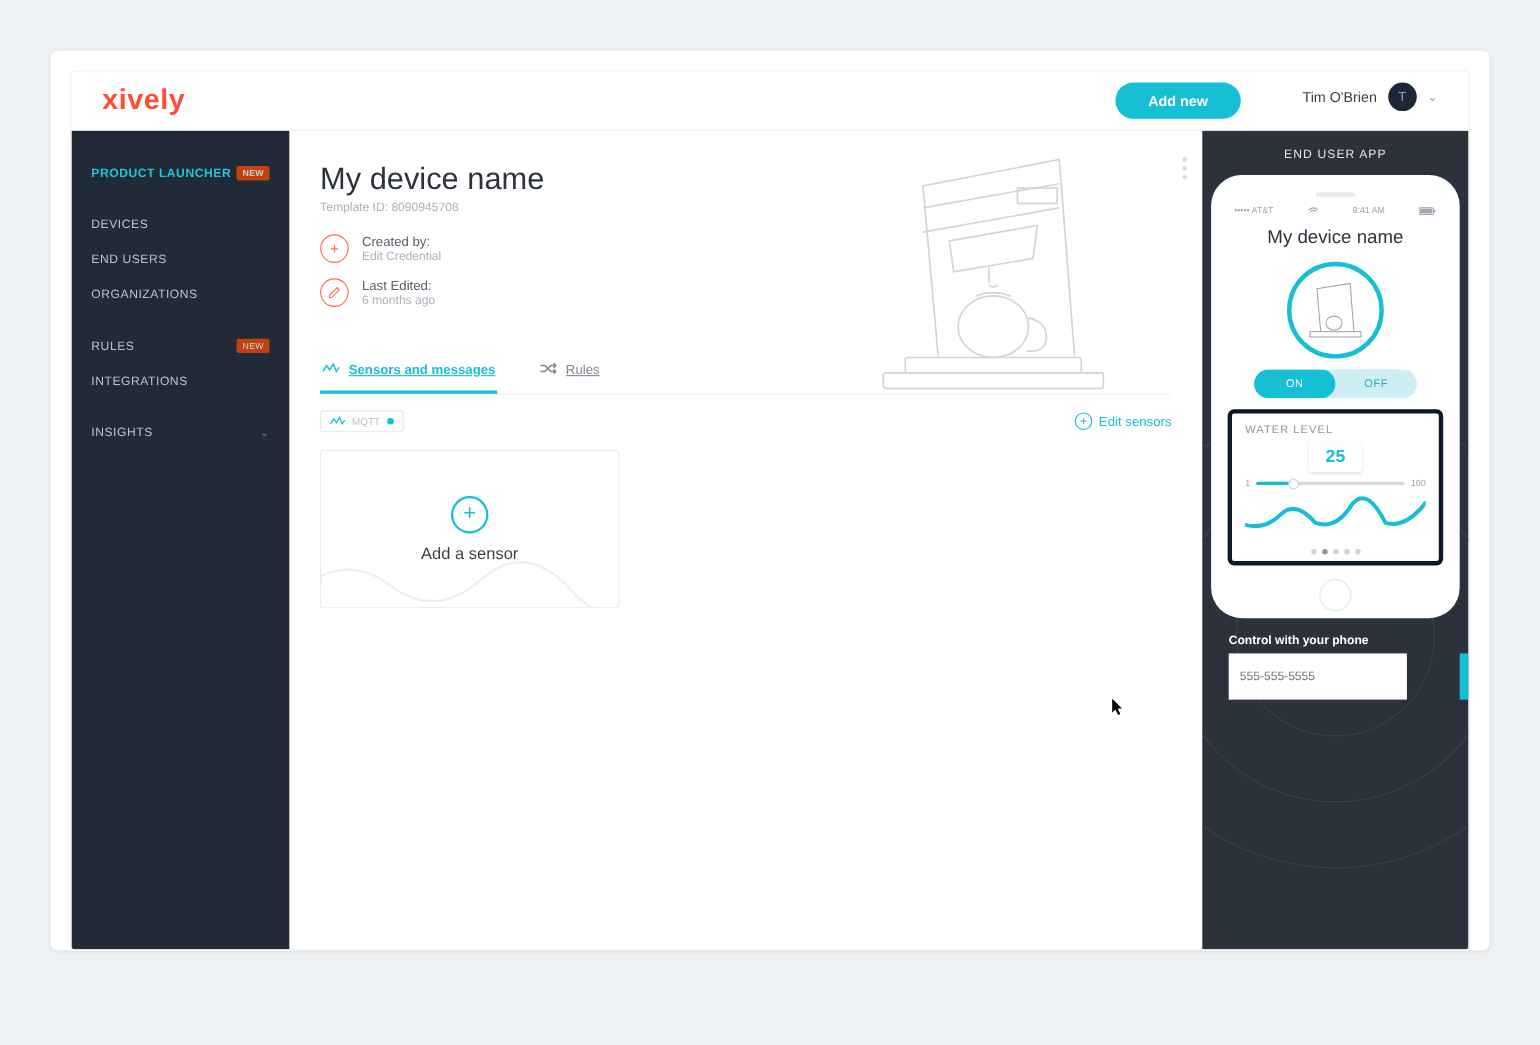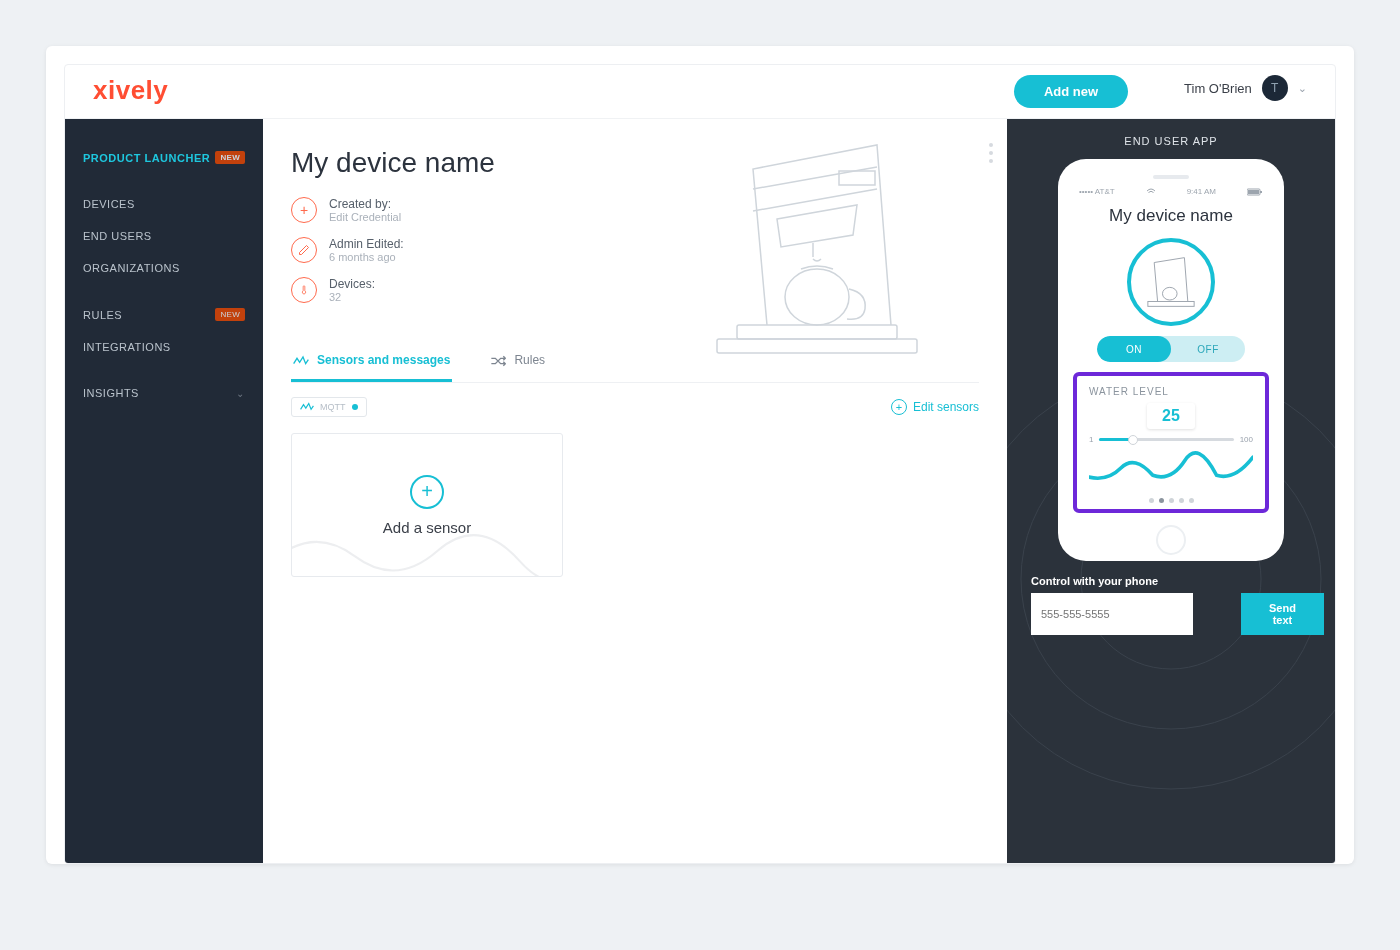--- a/index.html
+++ b/index.html
@@ -27,45 +27,45 @@
   .subtitle { font-size:11px; color:#aab1ba; margin-top:4px; }
   .kebab { position:absolute; right:14px; top:24px; display:flex; flex-direction:column; gap:4px; cursor:pointer; }
   .kebab i { width:4px; height:4px; background:#d6dadf; border-radius:50%; }
   .meta { margin-top:18px; display:flex; flex-direction:column; gap:14px; }
   .meta-row { display:flex; gap:12px; align-items:flex-start; }
   .mico { width:26px; height:26px; border:1.5px solid #ff6a4d; border-radius:50%; display:flex; align-items:center; justify-content:center; color:#ff6a4d; font-size:14px; flex-shrink:0; }
   .mlabel { font-size:12px; color:#57606b; }
   .mval { font-size:11px; color:#aab1ba; }
   .device-illus { position:absolute; right:70px; top:20px; }
   .tabs { display:flex; gap:36px; border-bottom:1px solid #eef0f3; margin-top:40px; padding-bottom:0; }
-  .tab { display:flex; align-items:flex-end; gap:8px; font-size:12px; color:#7d8590; padding:10px 2px 12px 2px; border-bottom:3px solid transparent; cursor:pointer; }
+  .tab { display:flex; align-items:flex-start; gap:8px; font-size:12px; color:#7d8590; padding:10px 2px 12px 2px; border-bottom:3px solid transparent; cursor:pointer;text-decoration:underline; }
   .tab.active { color:#17bfd4; border-bottom-color:#17bfd4; font-weight:600; }
   .tab-ico { width:16px; height:12px; }
   .subbar { display:flex; align-items:center; justify-content:space-between; margin-top:14px; }
   .chip { border:1px solid #e3e7eb; border-radius:3px; padding:4px 8px; font-size:9px; color:#b6bec7; display:flex; align-items:center; gap:6px; }
   .chip svg { width:14px; height:10px; }
   .chip .dot2 { width:6px; height:6px; background:#17bfd4; border-radius:50%; }
   .edit { display:flex; align-items:center; gap:6px; font-size:12px; color:#17bfd4; cursor:pointer; }
   .pluscircle { width:16px; height:16px; border:1.5px solid #17bfd4; border-radius:50%; display:flex; align-items:center; justify-content:center; font-size:11px; line-height:1; }
   .sensor-card { width:272px; height:144px; border:1px solid #e7eaee; border-radius:3px; margin-top:16px; display:flex; flex-direction:column; align-items:center; justify-content:center; position:relative; overflow:hidden; cursor:pointer; }
   .sensor-card .bigplus { width:34px; height:34px; border:2px solid #17bfd4; border-radius:50%; display:flex; align-items:center; justify-content:center; color:#17bfd4; font-size:20px; font-weight:300; }
   .sensor-card .lbl { margin-top:10px; font-size:15px; color:#3a3f48; }
   .sensor-card .bgwave { position:absolute; left:-20px; right:-20px; bottom:-6px; opacity:.18; }
-  .rightpanel { width:328px; background:#2b323b; color:#dfe4e9; padding:16px 24px 0 24px; display:flex; flex-direction:column; align-items:center; position:relative; overflow:hidden; }
+  .rightpanel { width:242px; background:#2b323b; color:#dfe4e9; padding:16px 24px 0 24px; display:flex; flex-direction:column; align-items:center; position:relative; overflow:hidden; }
   .rp-title { font-size:11px; letter-spacing:1px; margin-bottom:12px; }
   .rings { position:absolute; top:200px; left:50%; transform:translateX(-50%); pointer-events:none; }
   .phone { width:226px; background:#fff; border-radius:28px; padding:16px 10px 6px 10px; display:flex; flex-direction:column; align-items:center; position:relative; z-index:1; }
   .speaker { width:36px; height:4px; background:#e7eaee; border-radius:3px; margin-bottom:8px; }
   .statusbar { display:flex; justify-content:space-between; align-items:center; width:184px; font-size:8px; color:#9da5ae; }
   .screen-title { font-size:17px; color:#2c333e; margin-top:10px; text-align:center; }
   .ring-img { width:88px; height:88px; border:4px solid #17bfd4; border-radius:50%; margin:12px auto 10px auto; display:flex; align-items:center; justify-content:center; }
   .toggle { width:148px; height:26px; border-radius:14px; background:#cdeef3; display:flex; overflow:hidden; margin:0 auto 10px auto; cursor:pointer; }
   .toggle div { flex:1; display:flex; align-items:center; justify-content:center; font-size:10px; color:#2aa7b9; letter-spacing:.5px; }
   .toggle .on { background:#17bfd4; color:#fff; border-radius:14px; }
-  .widget { width:196px; border:4px solid #6d28d9; border-radius:6px; padding:10px 12px 6px 12px; text-align:left; }
+  .widget { width:196px; border:4px solid #0f172a; border-radius:6px; padding:10px 12px 6px 12px; text-align:left; }
   .wlabel { font-size:10px; letter-spacing:1px; color:#8b949e; }
   .wval { width:48px; text-align:center; margin:6px auto 6px auto; padding:4px 0; border-radius:3px; box-shadow:0 1px 3px rgba(0,0,0,.12); font-size:16px; color:#17bfd4; font-weight:600; }
   .slider { display:flex; align-items:center; gap:6px; font-size:8px; color:#9aa2ad; }
   .track { flex:1; height:3px; background:#d6dadf; position:relative; border-radius:2px; }
   .track .fill { position:absolute; left:0; top:0; bottom:0; width:25%; background:#17bfd4; border-radius:2px; }
   .track .thumb { position:absolute; left:25%; top:50%; width:10px; height:10px; background:#fff; border:1px solid #cfd4d9; border-radius:50%; transform:translate(-50%,-50%); }
   .spark { width:100%; height:40px; margin-top:4px; }
   .dots { display:flex; gap:5px; justify-content:center; margin-top:6px; }
   .dots i { width:5px; height:5px; border-radius:50%; background:#cfd4d9; }
   .dots i.on { background:#8b949e; }
@@ -133,49 +133,39 @@
         <div class="main">
 
           <div class="content">
             <div class="kebab">
                 <i></i>
                 <i></i>
                 <i></i>
               </div>
 
             <h1 class="title">My device name</h1>
+            <div class="subtitle">Template ID: 8090945708</div>
 
             <div class="meta">
               <div class="meta-row">
                 <div class="mico">+</div>
                 <div>
                   <div class="mlabel">Created by:</div>
                   <div class="mval">Edit Credential</div>
                 </div>
               </div>
               <div class="meta-row">
                 <div class="mico">
                   <svg width="12" height="12" viewBox="0 0 24 24" fill="none" stroke="currentColor" stroke-width="2">
                       <path d="M17 3l4 4L7 21H3v-4L17 3z"></path>
                     </svg>
                 </div>
                 <div>
-                  <div class="mlabel">Admin Edited:</div>
+                  <div class="mlabel">Last Edited:</div>
                   <div class="mval">6 months ago</div>
-                </div>
-              </div>
-              <div class="meta-row">
-                <div class="mico">
-                  <svg width="10" height="14" viewBox="0 0 24 24" fill="none" stroke="currentColor" stroke-width="2">
-                      <path d="M14 4v10a4 4 0 11-4 0V4a2 2 0 114 0z"></path>
-                    </svg>
-                </div>
-                <div>
-                  <div class="mlabel">Devices:</div>
-                  <div class="mval">32</div>
                 </div>
               </div>
             </div>
 
             <svg class="device-illus" width="230" height="220" viewBox="0 0 230 220" fill="none" stroke="#cfd5db" stroke-width="1.5">
               <rect x="10" y="200" width="200" height="14" rx="2"></rect>
               <rect x="30" y="186" width="160" height="14" rx="2"></rect>
               <path d="M60 186 L46 30 L170 6 L184 186"></path>
               <path d="M46 50 L170 28"></path>
               <path d="M46 72 L170 50"></path>

